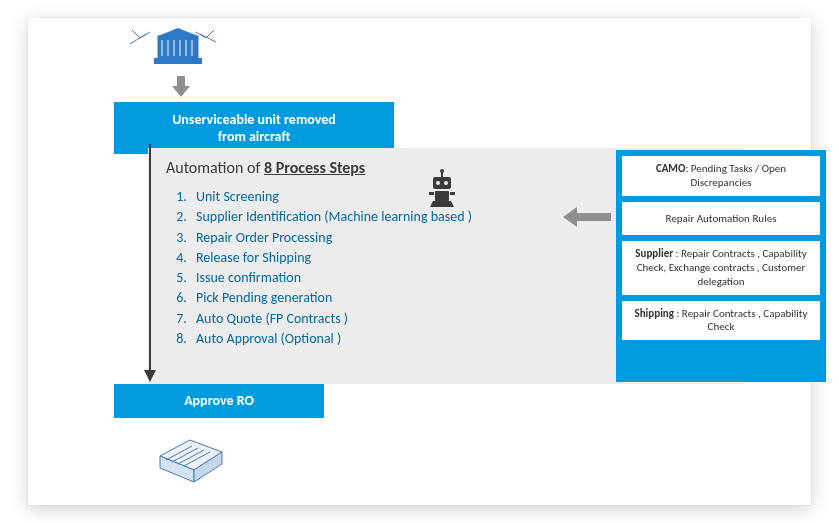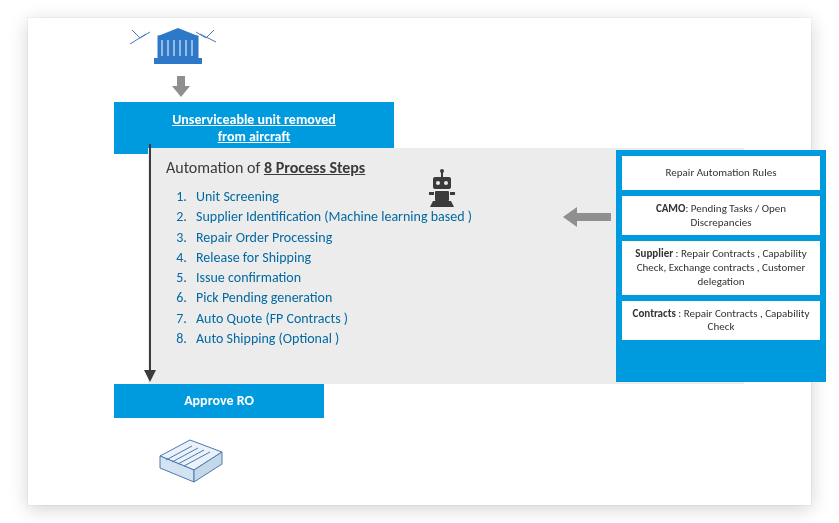--- a/index.html
+++ b/index.html
@@ -41,21 +41,20 @@
     font-weight:700;
     display:flex;
     flex-direction:column;
     align-items:center;
     justify-content:center;
     line-height:1.25;
   }
   .blue-box.top {
     position:absolute; left:86px; top:84px; width:280px; height:52px;
     font-size:14px;
-    text-decoration:underline;
   }
   .blue-box.bottom {
     position:absolute; left:86px; top:366px; width:210px; height:34px;
     font-size:14px;
     align-items:center;
   }
 
   .process-panel {
     position:absolute;
     left:120px; top:130px;
@@ -143,21 +142,21 @@
     <ol class="steps">
       <li>Unit Screening</li>
       <li>
         <span>Supplier Identification  (</span><span class="ml">Machine learning based )</span>
       </li>
       <li>Repair Order Processing</li>
       <li>Release  for Shipping</li>
       <li>Issue confirmation</li>
       <li>Pick Pending generation</li>
       <li>Auto Quote (FP Contracts )</li>
-      <li>Auto Shipping (Optional )</li>
+      <li>Auto Approval (Optional )</li>
     </ol>
   </div>
 
   <div class="long-arrow">
     <svg width="18" height="240" viewBox="0 0 18 240">
       <line x1="9" y1="0" x2="9" y2="226" stroke="#3b3b3b" stroke-width="2"></line>
       <polygon points="3,226 15,226 9,238" fill="#3b3b3b"></polygon>
     </svg>
   </div>
 
@@ -178,31 +177,31 @@
   </div>
 
   <div class="arrow-left">
     <svg width="52" height="26" viewBox="0 0 52 26">
       <rect x="16" y="9" width="34" height="8" fill="#8F8F8F"></rect>
       <polygon points="16,3 16,23 2,13" fill="#8F8F8F"></polygon>
     </svg>
   </div>
 
   <div class="right-block">
+    <div class="right-item multi" style="text-align:center;">
+      <span class="lead">CAMO</span><span>: Pending Tasks / Open Discrepancies</span>
+    </div>
     <div class="right-item" style="text-align:center; padding-top:10px; padding-bottom:10px;">
       <span>Repair Automation Rules</span>
     </div>
-    <div class="right-item multi" style="text-align:center;">
-      <span class="lead">CAMO</span><span>: Pending Tasks / Open Discrepancies</span>
-    </div>
     <div class="right-item multi">
       <span class="lead">Supplier</span><span>   : Repair Contracts , Capability Check, Exchange contracts , Customer delegation</span>
     </div>
     <div class="right-item multi" style="text-align:center;">
-      <span class="lead">Contracts</span><span>   : Repair Contracts , Capability Check</span>
+      <span class="lead">Shipping</span><span>   : Repair Contracts , Capability Check</span>
     </div>
   </div>
 
   <div class="blue-box bottom">
     <div>Approve RO</div>
   </div>
 
   <div class="facility-bottom">
     <svg class="facility-svg" width="90" height="60" viewBox="0 0 90 60">
       <g stroke="#4B7AB0" stroke-width="1" fill="none">

